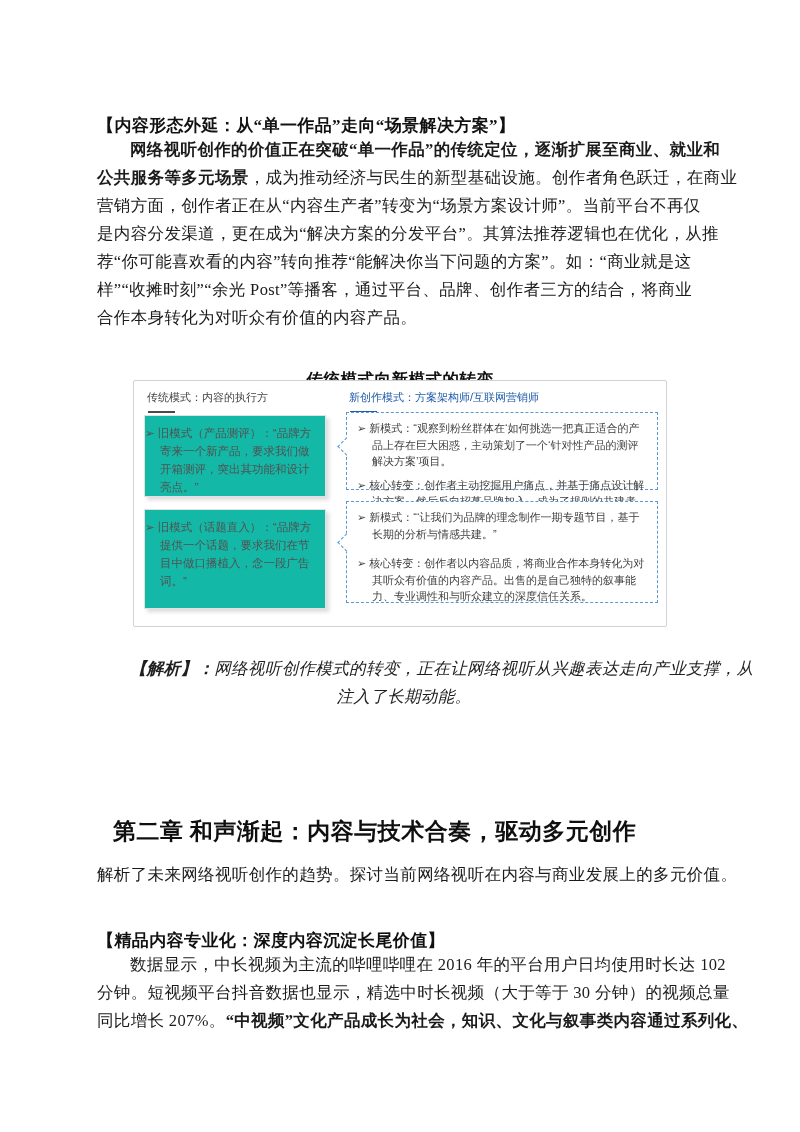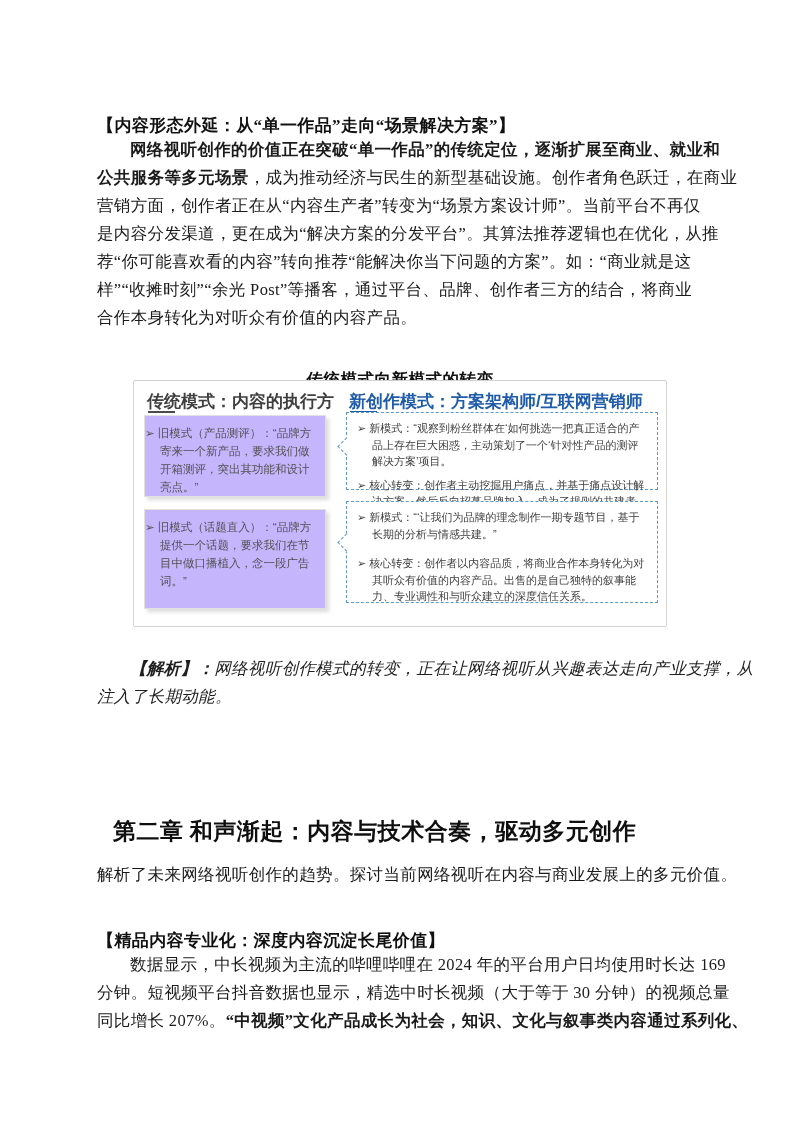--- a/index.html
+++ b/index.html
@@ -10,28 +10,28 @@
   .h-bracket { font-size:17px; font-weight:bold; letter-spacing:.4px; white-space:nowrap; color:#111; }
   .bodytext { font-size:16.5px; letter-spacing:.35px; line-height:28px; color:#1b1b1b; }
   .tl { white-space:nowrap; }
   .ind { text-indent:33px; }
   b { font-weight:bold; }
 
   .fig-title { font-size:16.5px; font-weight:bold; letter-spacing:.5px; color:#111; text-align:center; width:534px; }
 
   .fig-box { width:534px; height:247px; border:1px solid #d2d2d0; border-radius:2px; background:#fff;
              font-family:"Liberation Sans", sans-serif; }
-  .fig-hdr { position:absolute; font-size:17px; font-weight:bold; white-space:nowrap; }
+  .fig-hdr { position:absolute; font-size:11px; font-weight:normal; white-space:nowrap; }
   .fig-hdr-left { color:#3f3f3f; }
   .fig-hdr-right { color:#1e5ba9; }
   .hdr-rule { position:absolute; height:2px; }
   .rule-dark { background:#4a4a4a; }
   .rule-blue { background:#1e5ba9; }
 
-  .old-box { position:absolute; left:10px; width:182px; background:#c4b5fd; border:1px solid #e2e1de;
+  .old-box { position:absolute; left:10px; width:182px; background:#14b8a6; border:1px solid #e2e1de;
              box-shadow:3px 3px 4px rgba(0,0,0,.14); padding:8px 9px; font-size:11.5px; line-height:18px;
              color:#515151; }
   .new-box { position:absolute; left:212px; width:312px; background:#fff; border:1px dashed #5d97cf;
              padding:7px 9px 6px 10px; font-size:11px; line-height:16.5px; color:#3d3d3d; }
   .hang { padding-left:15px; text-indent:-15px; }
   .gap8 { margin-top:7px; }
   .gap14 { margin-top:13px; }
   .tail { position:absolute; left:-7px; width:13px; height:13px; background:#fff;
           border-left:1px dashed #5d97cf; border-top:1px dashed #5d97cf; transform:rotate(-45deg); }
 
@@ -73,30 +73,30 @@
     <div class="hang gap8">➢ 核心转变：创作者主动挖掘用户痛点，并基于痛点设计解决方案，然后反向招募品牌加入，成为了规则的共建者</div>
   </div>
 
   <div class="new-box" style="top:120px; height:102px;">
     <div class="tail" style="top:34px;"></div>
     <div class="hang">➢ 新模式：“‘让我们为品牌的理念制作一期专题节目，基于长期的分析与情感共建。”</div>
     <div class="hang gap14">➢ 核心转变：创作者以内容品质，将商业合作本身转化为对其听众有价值的内容产品。出售的是自己独特的叙事能力、专业调性和与听众建立的深度信任关系。</div>
   </div>
 </div>
 
-<div class="abs bodytext analysis" style="left:97px; top:655px; width:614px;">
+<div class="abs bodytext analysis" style="left:97px; top:655px; width:614px;text-align:center;">
     <div class="tl ind"><b>【解析】：</b><span>网络视听创作模式的转变，正在让网络视听从兴趣表达走向产业支撑，从</span></div>
     <div class="tl"><span>注入了长期动能。</span></div>
   </div>
 
 <div class="abs chapter" style="left:113px; top:816px;">第二章 和声渐起：内容与技术合奏，驱动多元创作</div>
 
 <div class="abs bodytext" style="left:97px; top:861px; width:614px;">
     <div class="tl"><span>解析了未来网络视听创作的趋势。探讨当前网络视听在内容与商业发展上的多元价值。</span></div>
   </div>
 
 <div class="abs h-bracket" style="left:97px; top:929px;">【精品内容专业化：深度内容沉淀长尾价值】</div>
 
 <div class="abs bodytext" style="left:97px; top:951px; width:614px;">
-    <div class="tl ind"><span>数据显示，中长视频为主流的哔哩哔哩在 2024 年的平台用户日均使用时长达 169</span></div>
+    <div class="tl ind"><span>数据显示，中长视频为主流的哔哩哔哩在 2016 年的平台用户日均使用时长达 102</span></div>
     <div class="tl"><span>分钟。短视频平台抖音数据也显示，精选中时长视频（大于等于 30 分钟）的视频总量</span></div>
     <div class="tl"><span>同比增长 207%。</span><b>“中视频”文化产品成长为社会，知识、文化与叙事类内容通过系列化、</b></div>
   </div>
 
 </body></html>

